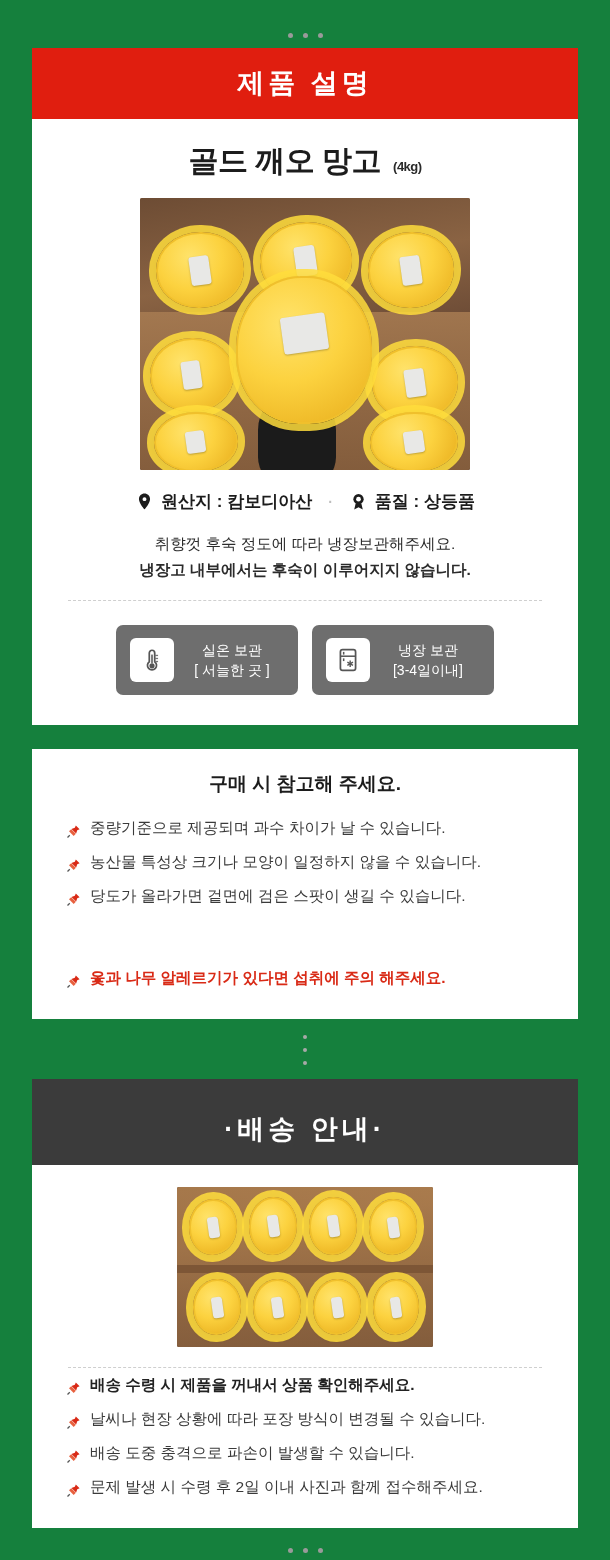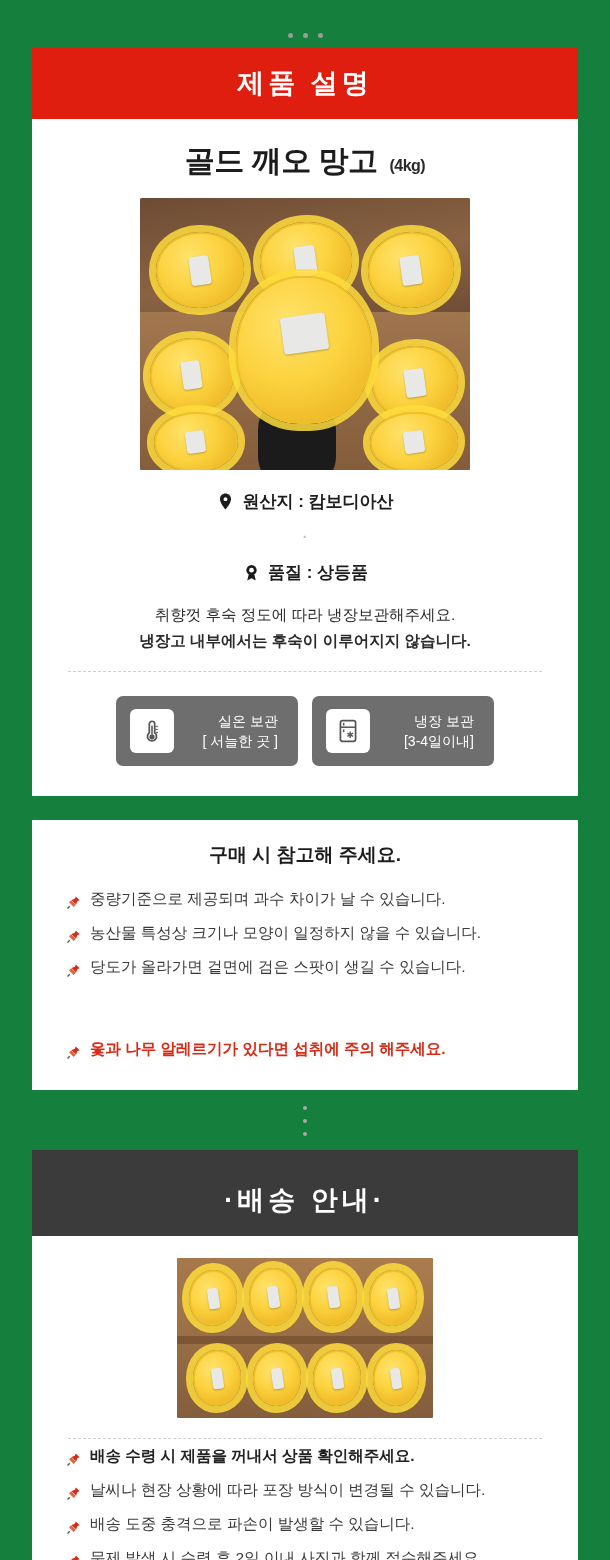--- a/index.html
+++ b/index.html
@@ -74,21 +74,21 @@
 
   .product-title {
     text-align: center;
     font-size: 30px;
     font-weight: bold;
     color: #1c1c1c;
     padding: 22px 0 16px 0;
     letter-spacing: -0.5px;
   }
   .product-title .weight {
-    font-size: 16px;
+    font-size: 13px;
     font-weight: bold;
     color: #2a2a2a;
     margin-left: 12px;
   }
 
   
   .photo-wrap {
     display: flex;
     justify-content: center;
   }
@@ -144,21 +144,20 @@
   
   .info-row {
     display: flex;
     justify-content: center;
     align-items: center;
     gap: 16px;
     padding: 20px 0 4px 0;
     font-size: 17px;
     font-weight: bold;
     color: #1c1c1c;
-    flex-direction: column;
   }
   .info-item {
     display: flex;
     align-items: center;
     gap: 7px;
   }
   .info-sep {
     color: #bdbdbd;
     font-size: 14px;
   }
@@ -205,21 +204,21 @@
     background: #ffffff;
     border-radius: 6px;
     display: flex;
     align-items: center;
     justify-content: center;
     flex: none;
   }
   .chip-text {
     font-size: 14px;
     line-height: 1.45;
-    text-align: right;
+    text-align: center;
     flex: 1;
   }
   .chip-text .l2 { display: block; }
 
   
   .list-title {
     text-align: center;
     font-size: 19px;
     font-weight: bold;
     color: #1c1c1c;

